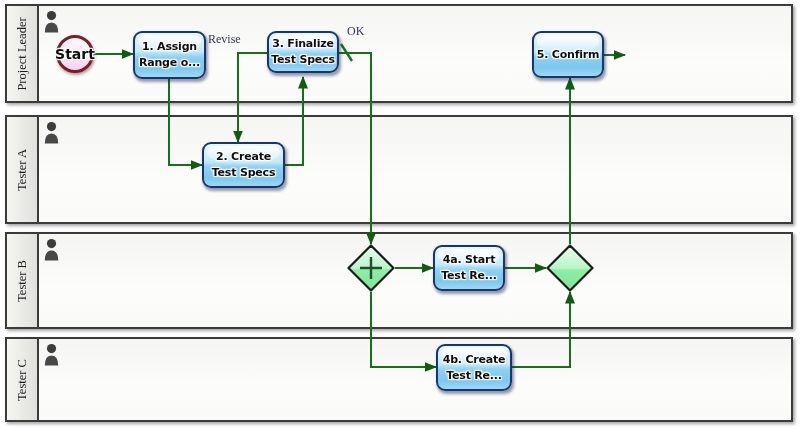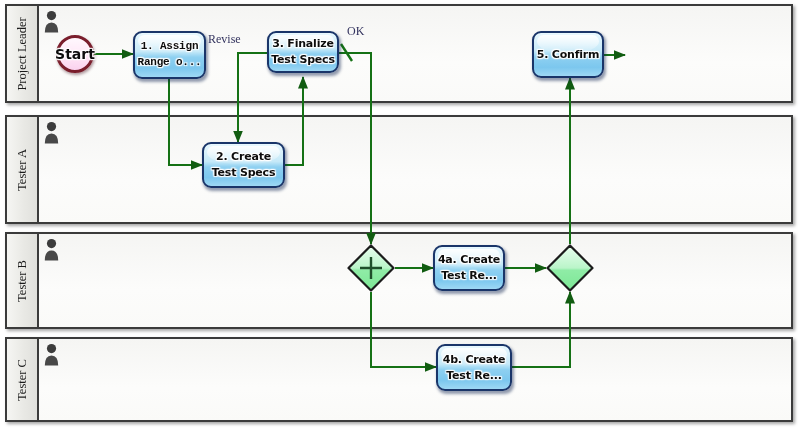--- a/index.html
+++ b/index.html
@@ -148,21 +148,21 @@
         <polyline points="505,268 546,268" fill="none" stroke="#157115" stroke-width="2" marker-end="url(#arrowhead)"></polyline>
         <polyline points="508,367 570,367 570,292" fill="none" stroke="#157115" stroke-width="2" marker-end="url(#arrowhead)"></polyline>
         <polyline points="570,244 570,78" fill="none" stroke="#157115" stroke-width="2" marker-end="url(#arrowhead)"></polyline>
         <polyline points="604,55 625,55" fill="none" stroke="#157115" stroke-width="2" marker-end="url(#arrowhead)"></polyline>
       </g>
   </svg>
   <div id="node-layer" class="layer">
       <div class="event start" style="left: 56px; top: 35px; width: 38px; height: 38px;">
         <span class="tline">Start</span>
       </div>
-      <div class="task" style="left: 133px; top: 31px; width: 73px; height: 48px; font-family: Liberation Mono, monospace;">
+      <div class="task" style="left: 133px; top: 31px; width: 73px; height: 48px;">
         <div class="tline">1. Assign</div>
         <div class="tline">Range o...</div>
       </div>
       <div class="task" style="left: 267px; top: 31px; width: 72px; height: 42px;">
         <div class="tline">3. Finalize</div>
         <div class="tline">Test Specs</div>
       </div>
       <div class="task" style="left: 532px; top: 31px; width: 72px; height: 47px;">
         <div class="tline">5. Confirm</div>
       </div>
@@ -176,21 +176,21 @@
               <stop offset="0" stop-color="#eafef0"></stop>
               <stop offset="0.5" stop-color="#baf5c9"></stop>
               <stop offset="0.55" stop-color="#8feca6"></stop>
               <stop offset="1" stop-color="#7ce795"></stop>
             </linearGradient>
           </defs>
           <polygon points="24,1.5 46.5,24 24,46.5 1.5,24" fill="url(#gwg-6)" stroke="#1b1b1b" stroke-width="2.2" stroke-linejoin="round"></polygon>
           <path d="M13 24 H35 M24 13 V35" stroke="#1f4f2b" stroke-width="2.4" fill="none"></path>
         </svg></div>
       <div class="task" style="left: 433px; top: 245px; width: 72px; height: 46px;">
-        <div class="tline">4a. Create</div>
+        <div class="tline">4a. Start</div>
         <div class="tline">Test Re...</div>
       </div>
       <div class="gateway" style="left: 546px; top: 244px; width: 48px; height: 48px;"><svg width="48" height="48" viewBox="0 0 48 48">
           <defs>
             <linearGradient id="gwg-8" x1="0" y1="0" x2="0" y2="1">
               <stop offset="0" stop-color="#eafef0"></stop>
               <stop offset="0.5" stop-color="#baf5c9"></stop>
               <stop offset="0.55" stop-color="#8feca6"></stop>
               <stop offset="1" stop-color="#7ce795"></stop>
             </linearGradient>

